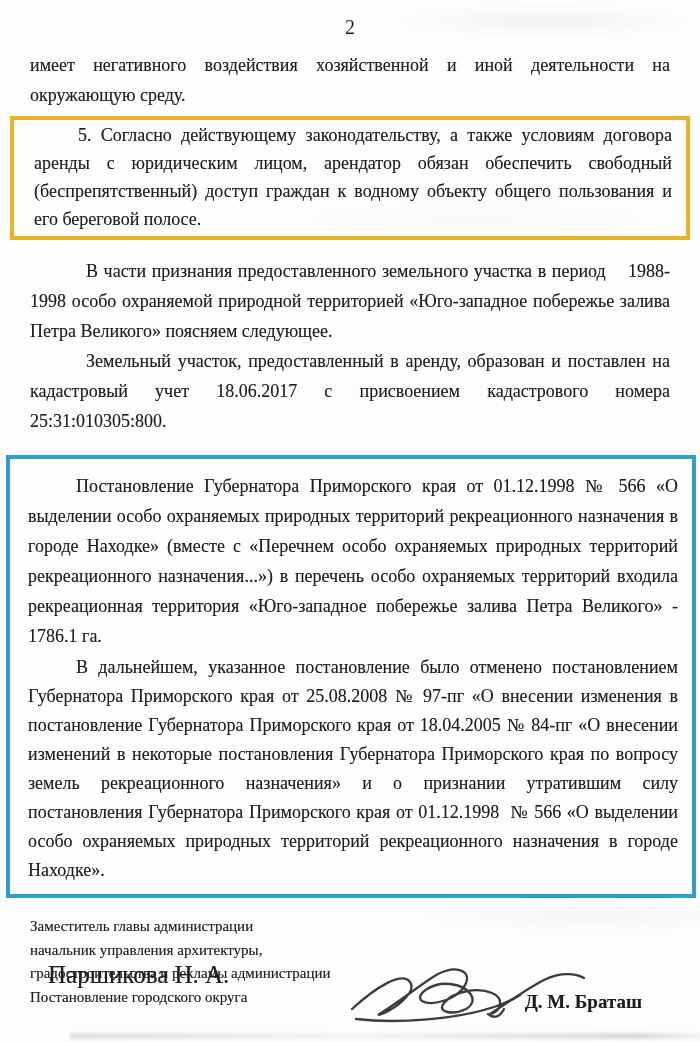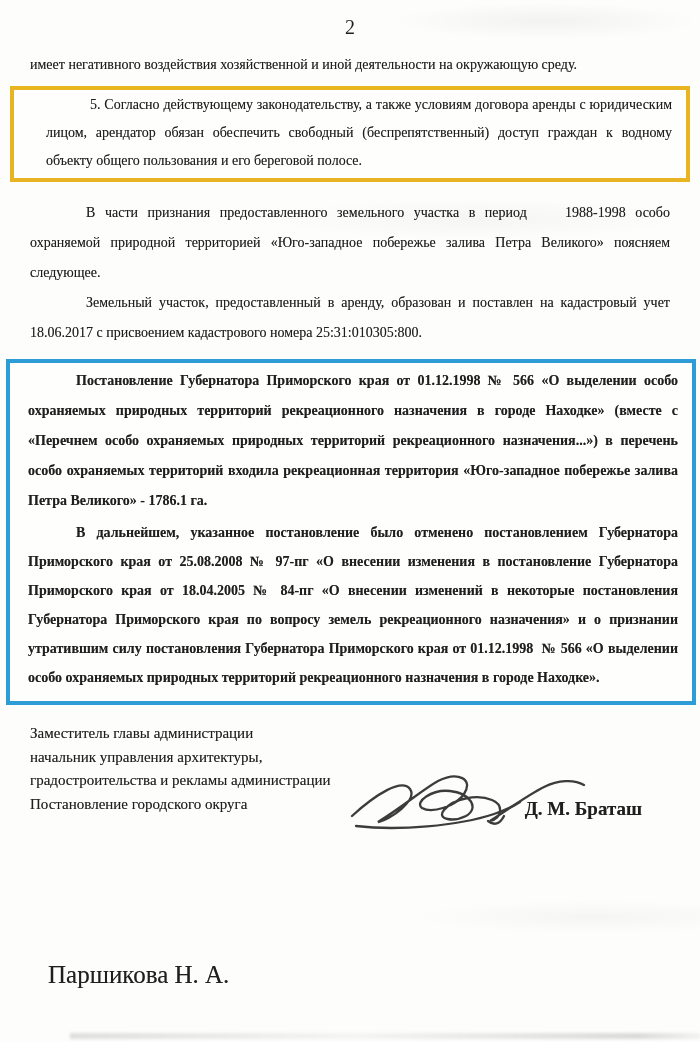--- a/index.html
+++ b/index.html
@@ -21,42 +21,41 @@
       #fdfdfc;
   }
   .content { padding: 0 30px; }
   .page-number {
     margin-top: 16px;
     text-align: center;
     font-size: 20px;
     line-height: 22px;
   }
   .para {
-    font-size: 14px;
+    font-size: 18px;
     line-height: 30px;
     text-align: justify;
     text-indent: 56px;
     text-shadow: 0 0 0.5px rgba(20,20,20,0.45);
     margin: 0;
   }
   .p1 { margin-top: 12px; text-indent: 0; }
   .box-yellow {
     margin: 6px -20px 0 -20px;
     border: 4px solid #e9b422;
-    padding: 1px 14px 3px 32px;
+    padding: 1px 14px 3px 20px;
     background: rgba(255,255,255,0.4);
   }
   .box-yellow .para { line-height: 28px; text-indent: 44px; }
   .p2 { margin-top: 16px; }
   .box-blue {
-    margin: 11px -26px 0 -24px;
+    margin: 19px -26px 0 -24px;
     border: 4px solid #2e9cd6;
-    padding: 3px 14px 9px 18px;
+    padding: 12px 14px 9px 18px;
     background: rgba(255,255,255,0.4);
-    font-weight: bold;
   }
   .box-blue .para-a { line-height: 30px; text-indent: 48px; }
   .box-blue .para-b { line-height: 29px; text-indent: 48px; margin-top: 2px; }
   .sign-block {
     position: relative;
     margin-top: 17px;
     height: 130px;
   }
   .sign-line {
     font-size: 15px;

